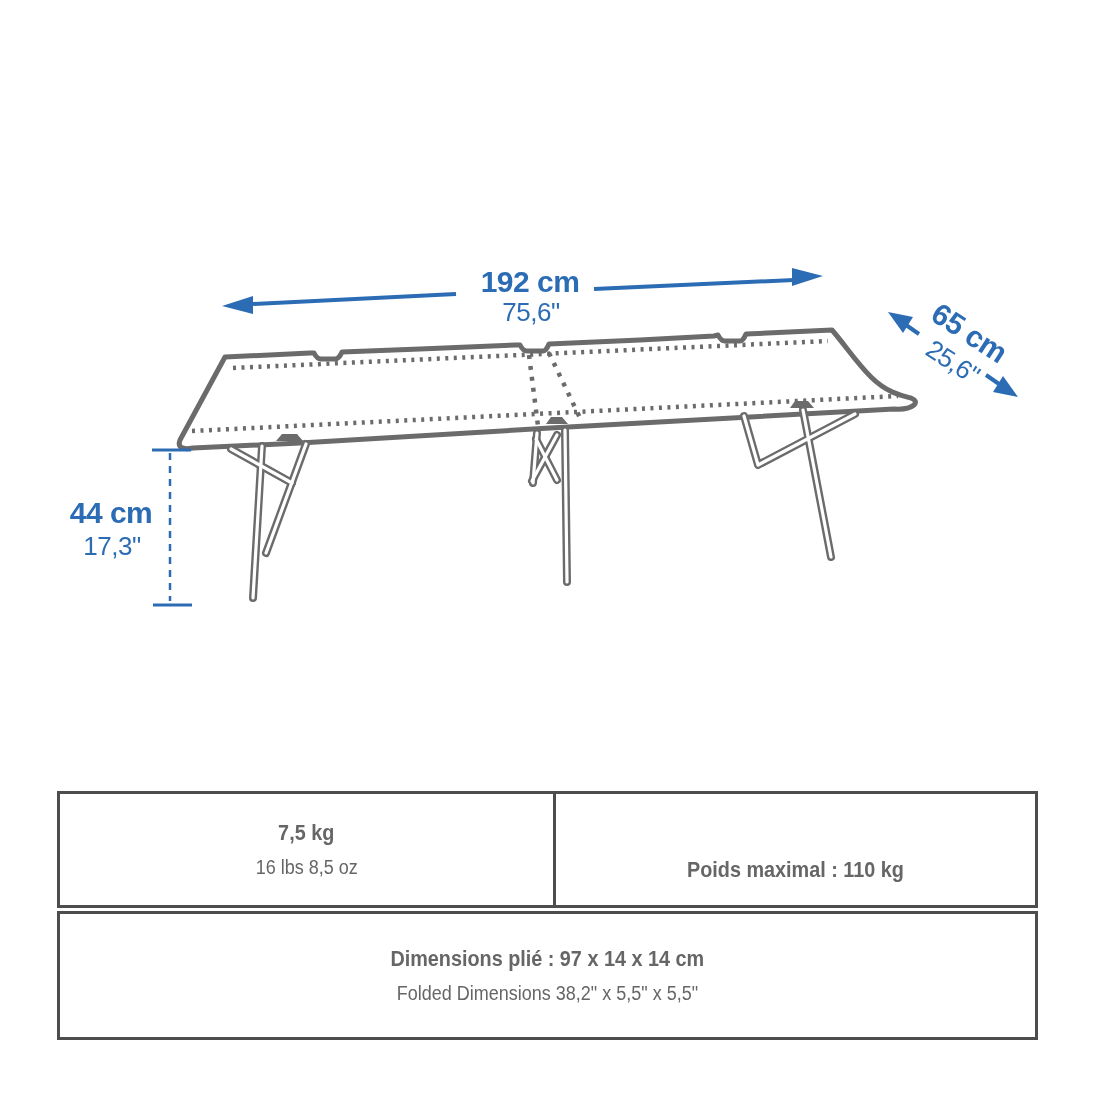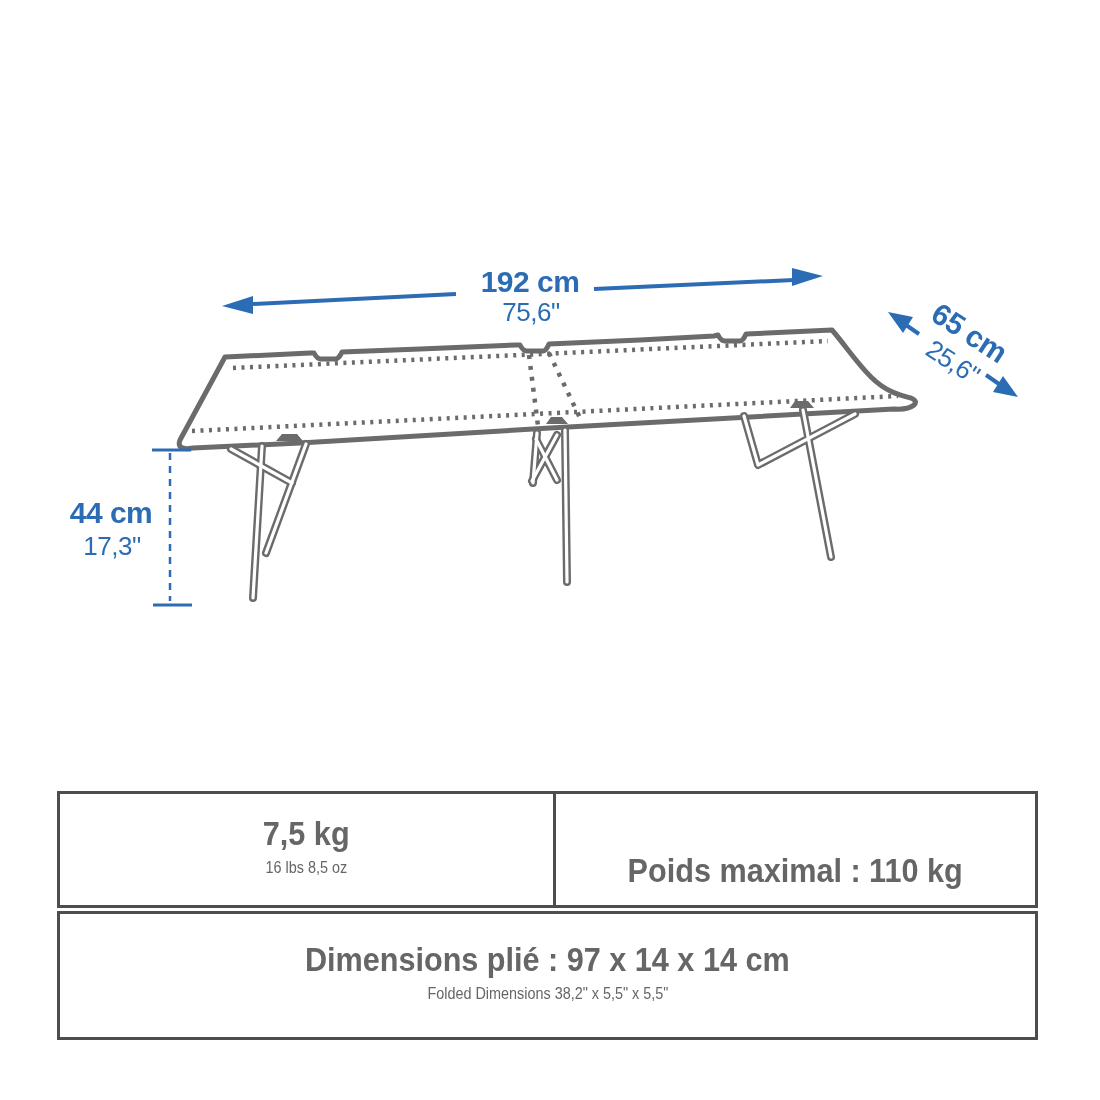--- a/index.html
+++ b/index.html
@@ -12,22 +12,22 @@
   
   .spec-box{position:absolute;left:57px;width:981px;border:3px solid #4d4d4d;background:#fff;
             box-sizing:border-box;display:flex;}
   .spec-box.row1{top:791px;height:117px;}
   .spec-box.row2{top:911px;height:129px;align-items:center;}
   .spec-cell{display:flex;flex-direction:column;justify-content:center;align-items:center;
              box-sizing:border-box;}
   .spec-cell.left{width:496px;border-right:3px solid #4d4d4d;}
   .spec-cell.right{flex:1;margin-top:40px;}
   .spec-cell.full{width:100%;}
-  .spec-primary{font-weight:bold;font-size:34px;color:#666;line-height:36px;white-space:nowrap;}
-  .spec-secondary{font-weight:normal;font-size:16px;color:#666;line-height:33px;white-space:nowrap;}
+  .spec-primary{font-weight:bold;font-size:22px;color:#666;line-height:36px;white-space:nowrap;}
+  .spec-secondary{font-weight:normal;font-size:20px;color:#666;line-height:33px;white-space:nowrap;}
   .cond{display:inline-block;transform:scaleX(0.9);}
 </style>
 </head>
 <body>
 
 <div class="screen">
 
   <svg width="1100" height="770" viewBox="0 0 1100 770" style="position:absolute;left:0;top:0;">
 
     <g stroke="#6b6b6b" fill="none" stroke-width="5" stroke-linejoin="round" stroke-linecap="round">

